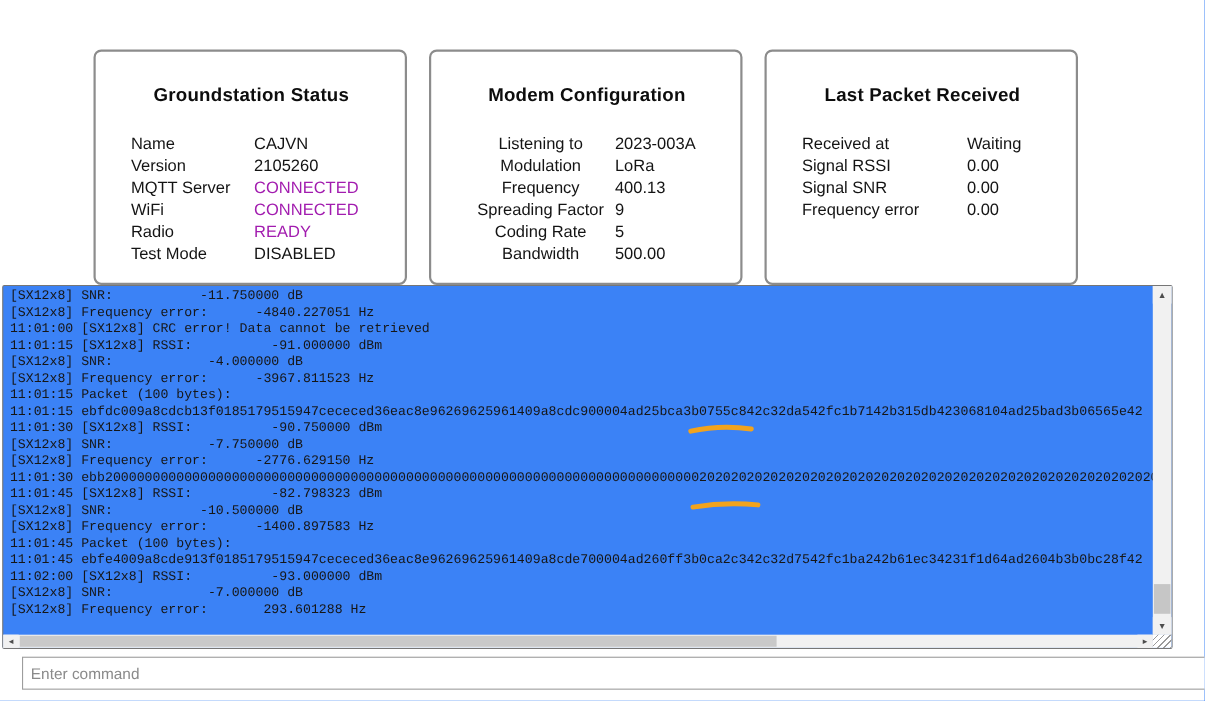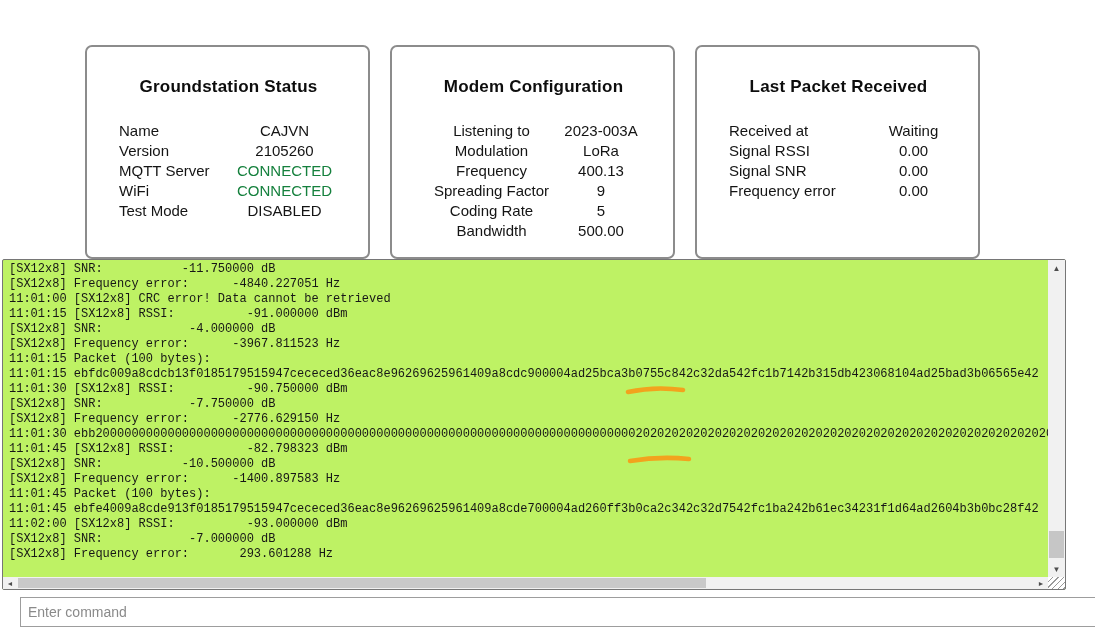--- a/index.html
+++ b/index.html
@@ -12,29 +12,29 @@
   .card{
     width:285px;height:214px;box-sizing:border-box;background:#fff;
     border:2px solid #8c8c8c;border-radius:7px;padding:30px 30px 0 32px;
   }
   .card-title{
     font-size:17px;font-weight:bold;color:#0d0d0d;text-align:center;
     margin:0 0 24px 0;letter-spacing:.2px;
   }
   .row{display:flex;font-size:15px;line-height:20px;color:#141414;}
   .row-label{flex:0 0 auto;}
-  .row-value{flex:1 1 auto;text-align:center;}
+  .row-value{flex:1 1 auto;}
   .card:nth-child(1) .row-label{width:112px;}
   .card:nth-child(2) .row-label{width:135px;text-align:center;}
   .card:nth-child(3) .row-label{width:150px;}
-  .row-value.ok{color:#15803d;}
+  .row-value.ok{color:#a21caf;}
   
   .console{
     position:absolute;left:2px;top:259px;width:1064px;height:331px;
-    box-sizing:border-box;border:1px solid #767676;background:#bef264;border-radius:2px;
+    box-sizing:border-box;border:1px solid #767676;background:#3b82f6;border-radius:2px;
   }
   .console-text{
     position:absolute;left:0;top:0;right:17px;bottom:12px;overflow:hidden;
     padding:2px 0 0 6px;
     font-family:"Liberation Mono","DejaVu Sans Mono",monospace;
     font-size:12px;line-height:15px;color:#161616;
   }
   .cline{white-space:pre;}
   
   .vscroll{position:absolute;top:0;right:0;bottom:12px;width:17px;background:#f1f1f1;}
@@ -80,20 +80,24 @@
           <span class="row-label">Version</span>
           <span class="row-value">2105260</span>
         </div>
         <div class="row">
           <span class="row-label">MQTT Server</span>
           <span class="row-value ok">CONNECTED</span>
         </div>
         <div class="row">
           <span class="row-label">WiFi</span>
           <span class="row-value ok">CONNECTED</span>
+        </div>
+        <div class="row">
+          <span class="row-label">Radio</span>
+          <span class="row-value ok">READY</span>
         </div>
         <div class="row">
           <span class="row-label">Test Mode</span>
           <span class="row-value">DISABLED</span>
         </div>
       </div>
   </div>
   <div class="card">
     <div class="card-title">Modem Configuration</div>
     <div class="rows">

